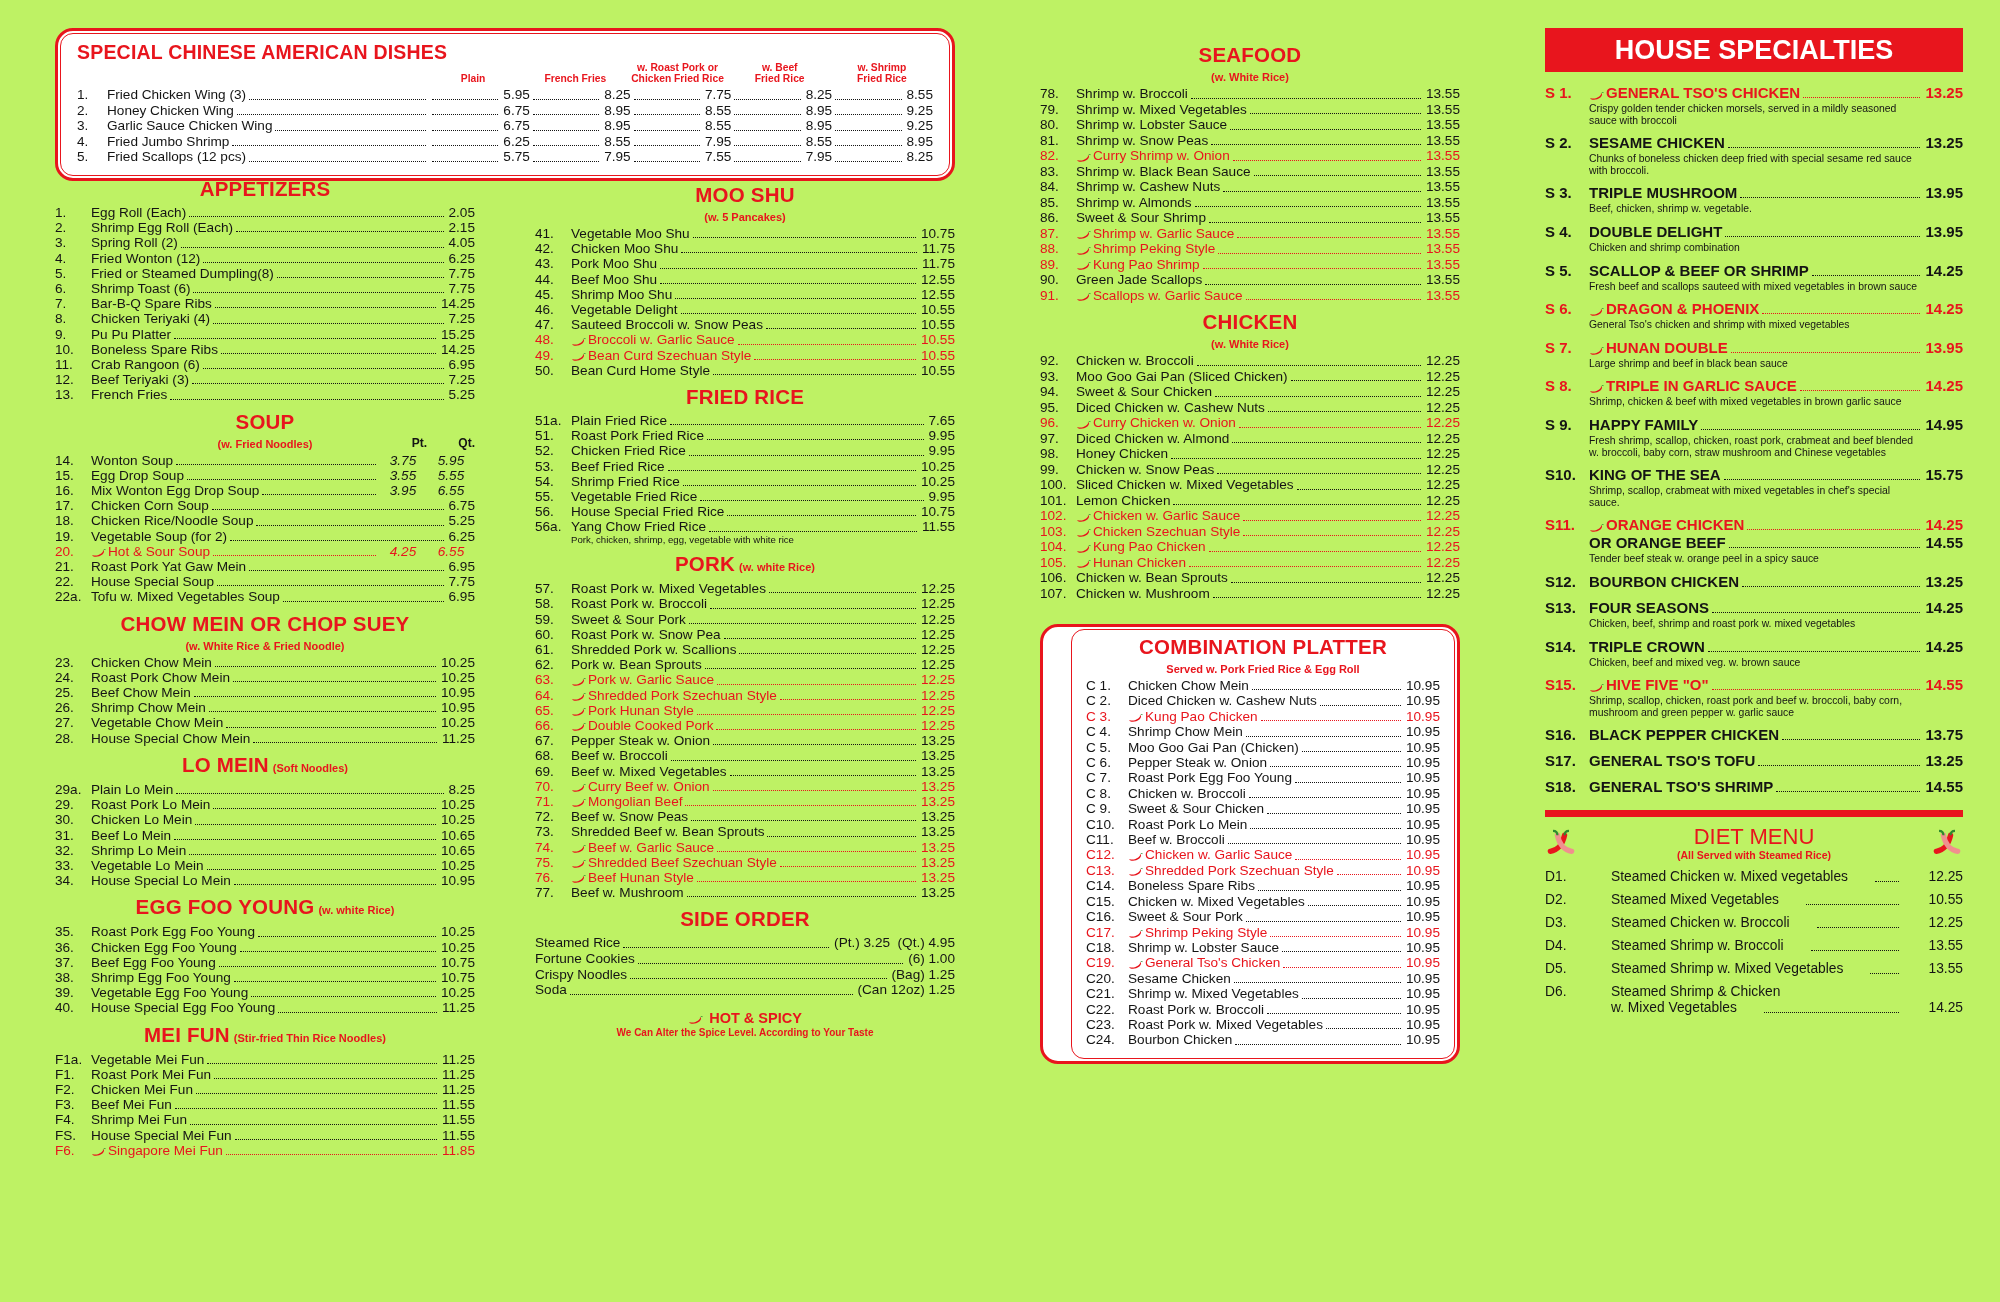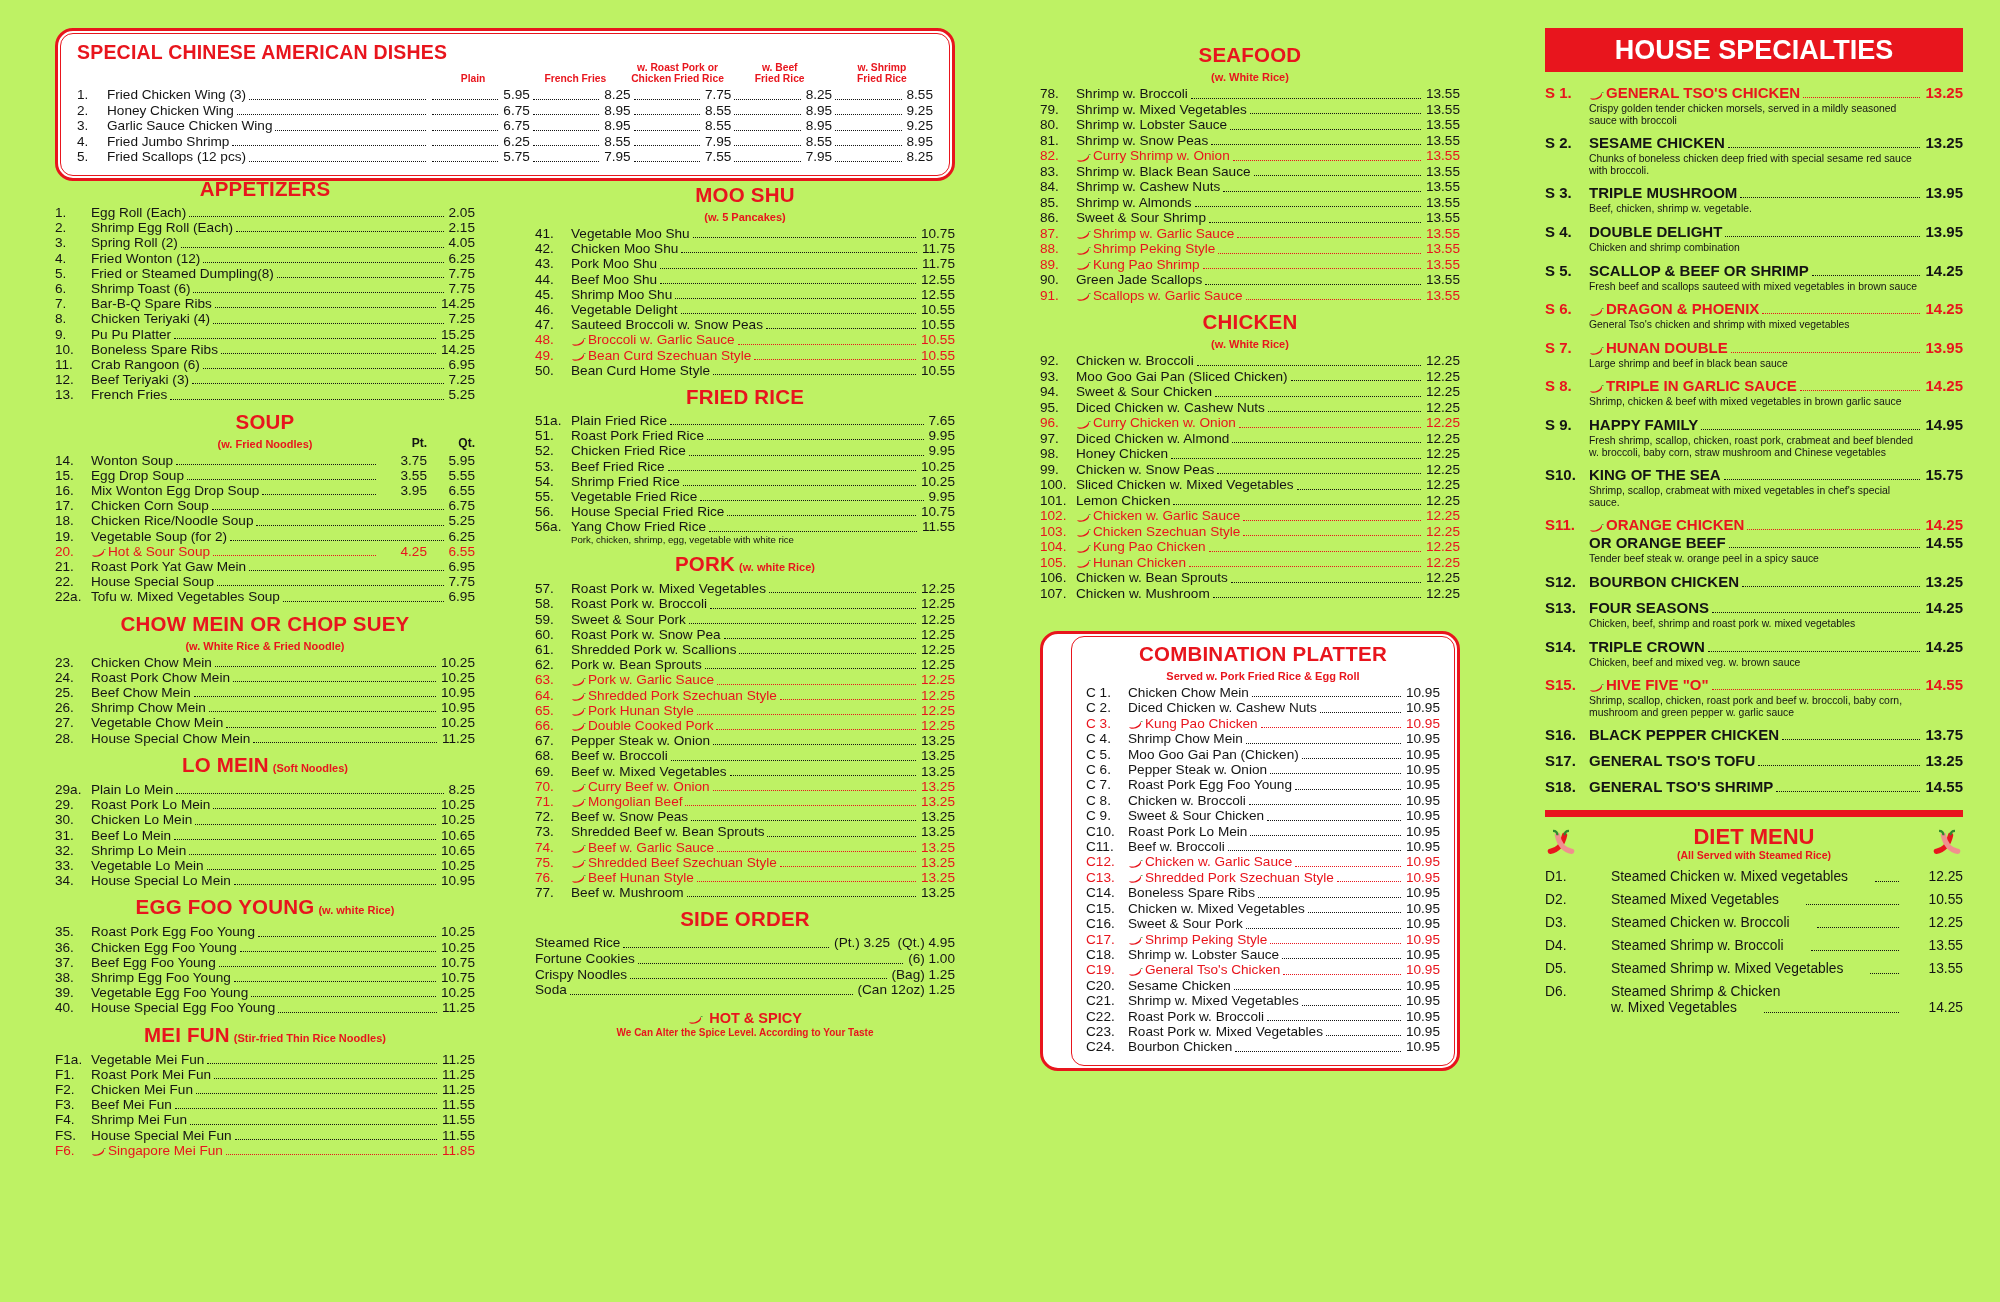--- a/index.html
+++ b/index.html
@@ -38,52 +38,52 @@
   .sub-row{position:relative;text-align:center;color:var(--red);font-size:11px;font-weight:bold;line-height:12px;margin-bottom:3px;}
   .pq-heads{position:absolute;right:0;top:-1px;display:flex;color:var(--ink);}
   .pq-h{width:48px;text-align:right;font-size:12px;font-weight:bold;}
 
   
   .mi{display:flex;align-items:flex-end;font-size:13.6px;line-height:15.2px;}
   .num{flex:0 0 36px;}
   .nm{white-space:nowrap;}
   .dots{flex:1 1 6px;min-width:6px;border-bottom:1.6px dotted currentColor;margin:0 3px 3px;}
   .pr{padding-left:2px;}
-  .pq{flex:0 0 48px;text-align:right;}
+  .pq{flex:0 0 48px;text-align:center;font-style:italic;}
   .pep{align-self:flex-end;margin:0 2px 2px 0;line-height:0;flex:0 0 auto;}
   .pep svg{display:inline-block;}
   .spicy{color:var(--red);}
   .note{font-size:9.6px;line-height:10.5px;margin:0 0 2px 36px;color:var(--ink);}
 
   
   .col3 .mi{line-height:15.5px;}
 
   
-  .combo-box{margin-top:30px;padding-left:28px;}
+  .combo-box{margin-top:23px;padding-left:28px;}
   .combo-inner{padding:6px 14px 10px;}
   .combo .num{flex:0 0 42px;}
   .combo .mi{line-height:15.4px;}
 
   
   .hs-banner{background:var(--red);color:#fff;text-align:center;font-weight:bold;font-size:27px;line-height:30px;padding:7px 0;margin-bottom:12px;}
   .house .item-block{margin-bottom:8px;}
   .house .mi{font-size:15px;line-height:18px;}
   .house .mi .dots{margin-bottom:4px;}
   .house .num{flex:0 0 44px;font-weight:bold;}
   .house .nm{font-weight:bold;}
   .house .pr{font-weight:bold;}
   .house .line2 .num{flex:0 0 44px;}
   .house .line2{color:var(--ink);}
   .desc{font-size:10.4px;line-height:11.6px;font-weight:normal;margin:1px 0 0 44px;width:330px;color:var(--ink);}
 
   
   .diet-bar{height:7px;background:var(--red);margin:14px 0 8px;}
   .diet-head{display:flex;align-items:center;justify-content:space-between;margin-bottom:8px;}
   .diet-titles{text-align:center;}
-  .diet-title{color:var(--red);font-weight:bold;font-size:22px;line-height:24px;}
+  .diet-title{color:var(--red);font-weight:normal;font-size:22px;line-height:24px;}
   .diet-sub{color:var(--red);font-size:10.5px;font-weight:bold;line-height:12px;}
   .diet .item-block{margin-bottom:7px;}
   .diet .num{flex:0 0 42px;}
   .diet .mi{font-size:13.8px;line-height:16px;gap:24px;}
   .diet .line2 .num{flex:0 0 42px;}
 
   
   .side .mi{line-height:15.6px;}
   .hot-legend{margin-top:12px;text-align:center;color:var(--red);}
   .hl-row{display:flex;justify-content:center;align-items:center;gap:4px;font-weight:bold;font-size:14.5px;line-height:16px;}

